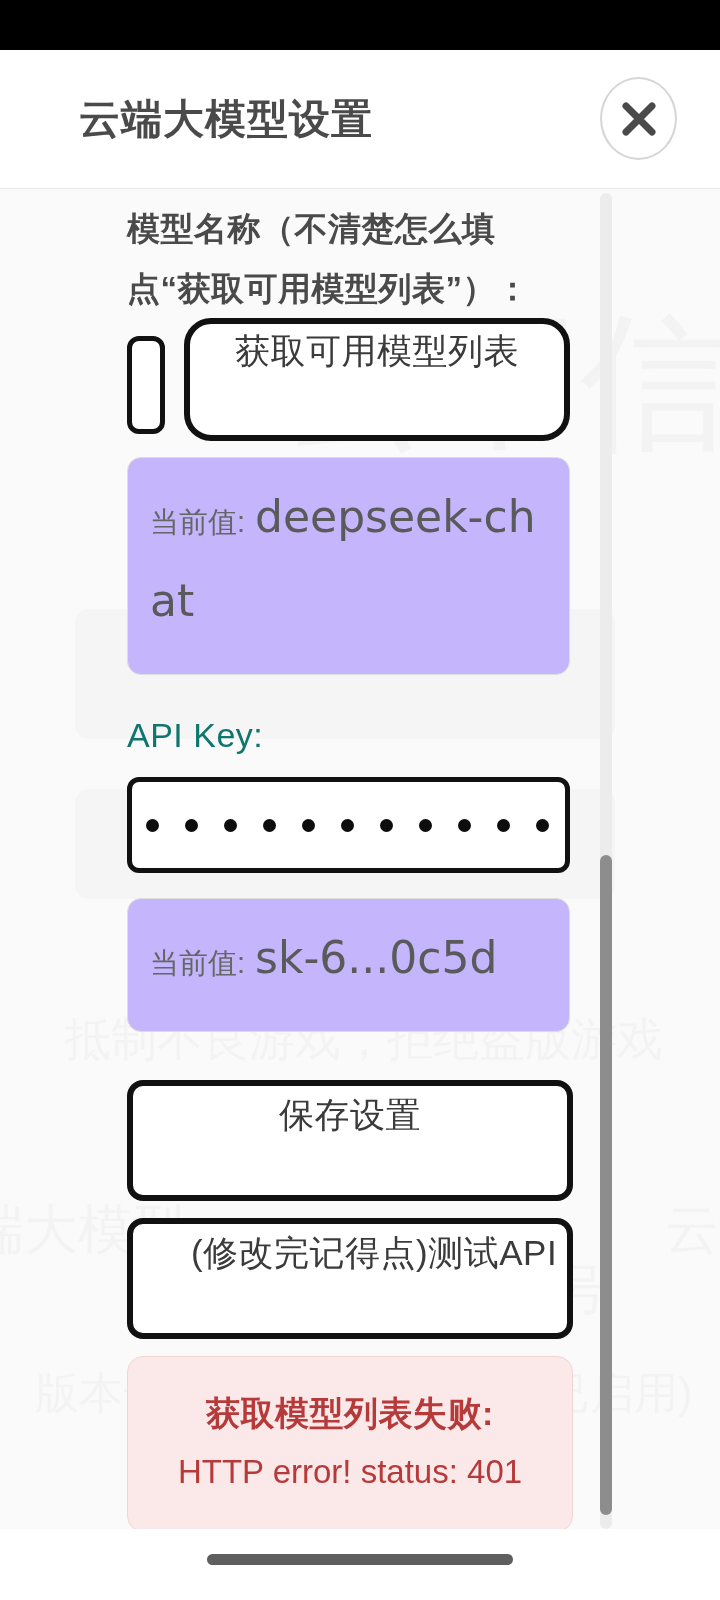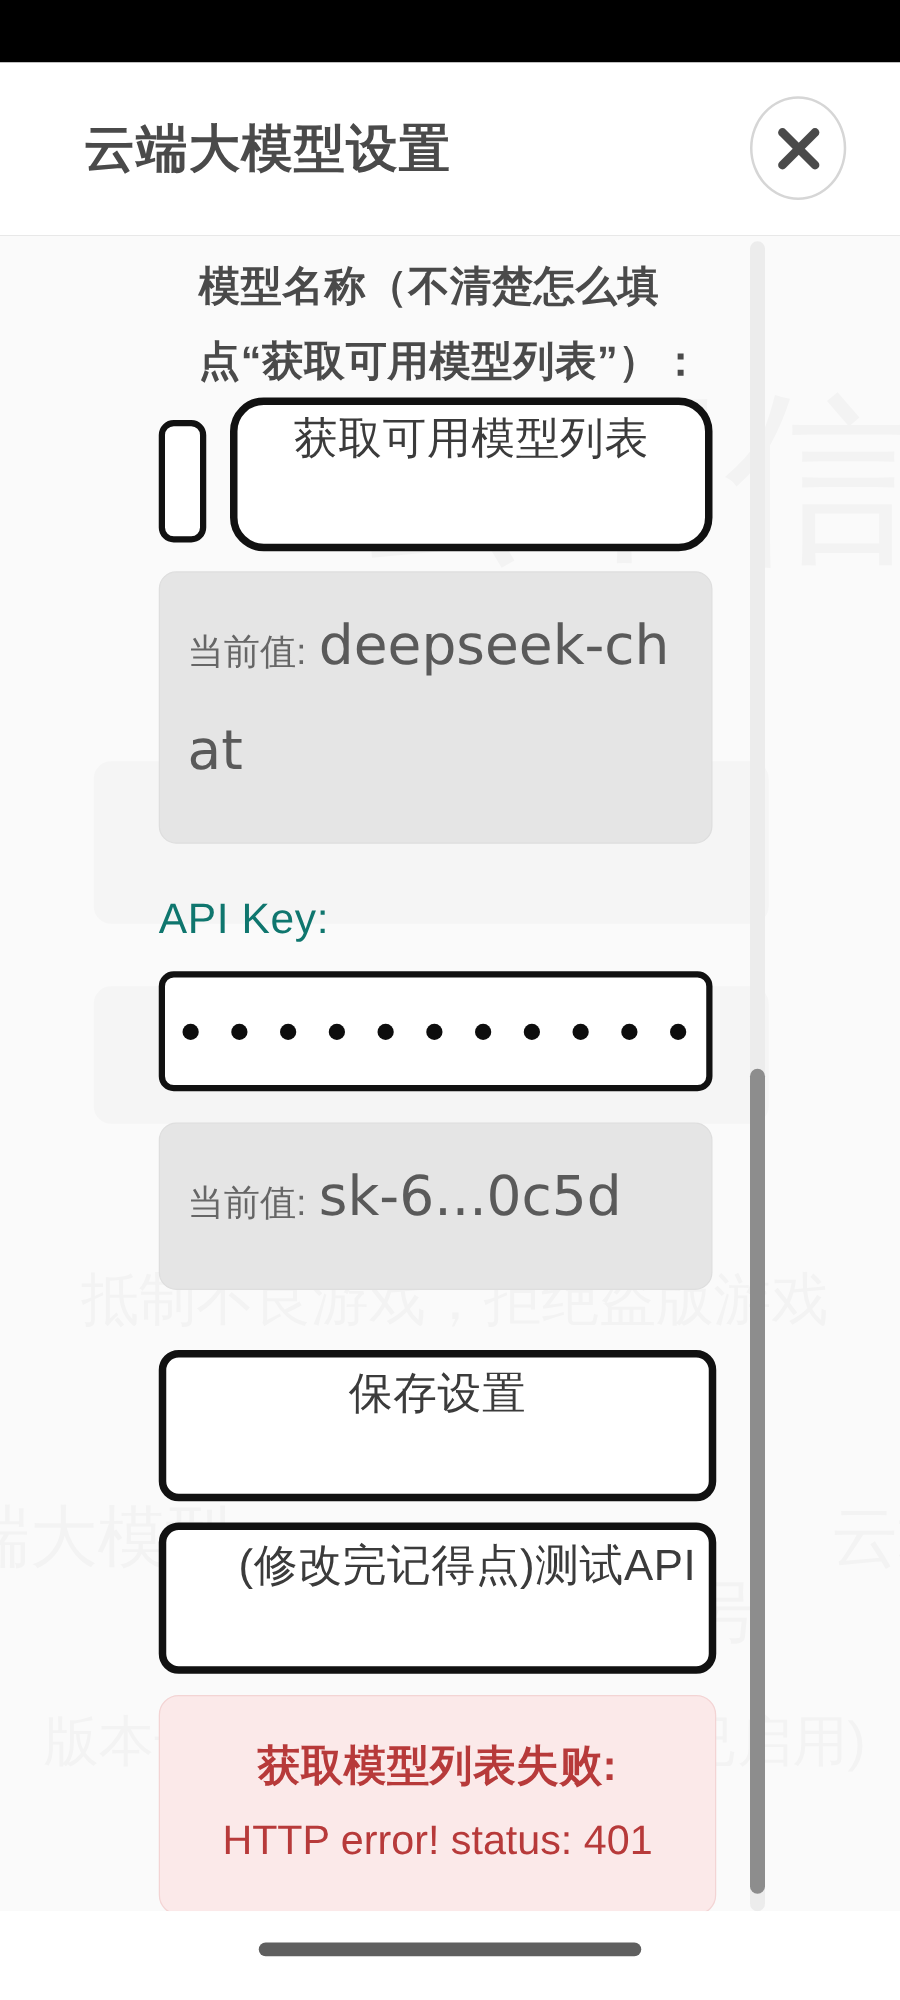--- a/index.html
+++ b/index.html
@@ -34,21 +34,21 @@
     position: absolute;
     top: 50px; left: 0;
     width: 720px;
     height: 139px;
     background: #ffffff;
     border-bottom: 1px solid #e8e8e8;
   }
 
   .modal-title {
     position: absolute;
-    left: 67px;
+    left: 79px;
     top: 42px;
     font-size: 41px;
     font-weight: 700;
     color: #4a4a4a;
     letter-spacing: 1px;
     white-space: nowrap;
   }
 
   .close-button {
     position: absolute;
@@ -147,21 +147,21 @@
     font-weight: 400;
     text-align: center;
     padding-top: 7px;
     line-height: 40px;
     letter-spacing: 0.5px;
   }
 
   .current-value {
     position: relative;
     width: 443px;
-    background: #e5e5e5;
+    background: #c4b5fd;
     border: 1px solid #dedede;
     border-radius: 14px;
     padding: 22px 15px 26px 22px;
     color: #555555;
     line-height: 74px;
     word-break: break-all;
   }
   .cv-label {
     font-size: 29px;
     color: #666666;
@@ -300,21 +300,21 @@
       <div class="wm-line" style="left:-30px; top:1005px; font-size:54px;">端大模型</div>
       <div class="wm-line" style="left:255px; top:1065px; font-size:54px;">嵌入式模型</div>
       <div class="wm-line" style="left:500px; top:1065px; font-size:54px;">账号</div>
       <div class="wm-line" style="left:665px; top:1005px; font-size:54px;">云端</div>
       <div class="wm-line" style="left:35px; top:1175px; font-size:44px;">版本号 v1.0.0 (开发者模式已启用)</div>
       <div class="wm-box" style="left:310px; top:1240px; width:210px; height:90px;"></div>
     </div>
 
     <div class="content">
 
-      <div class="field-label" style="margin-top:10px; width:450px;margin-left:32px;">模型名称（不清楚怎么填点“获取可用模型列表”）：</div>
+      <div class="field-label" style="margin-top:10px; width:450px;">模型名称（不清楚怎么填点“获取可用模型列表”）：</div>
 
       <div class="row-inline" style="margin-top:8px;">
         <div class="text-input-small"></div>
         <div class="btn-fetch">获取可用模型列表</div>
       </div>
 
       <div class="current-value" style="margin-top:30px;">
         <span class="cv-label">当前值:</span><span class="cv-value" style="margin-left:10px;">deepseek-chat</span>
       </div>
 

